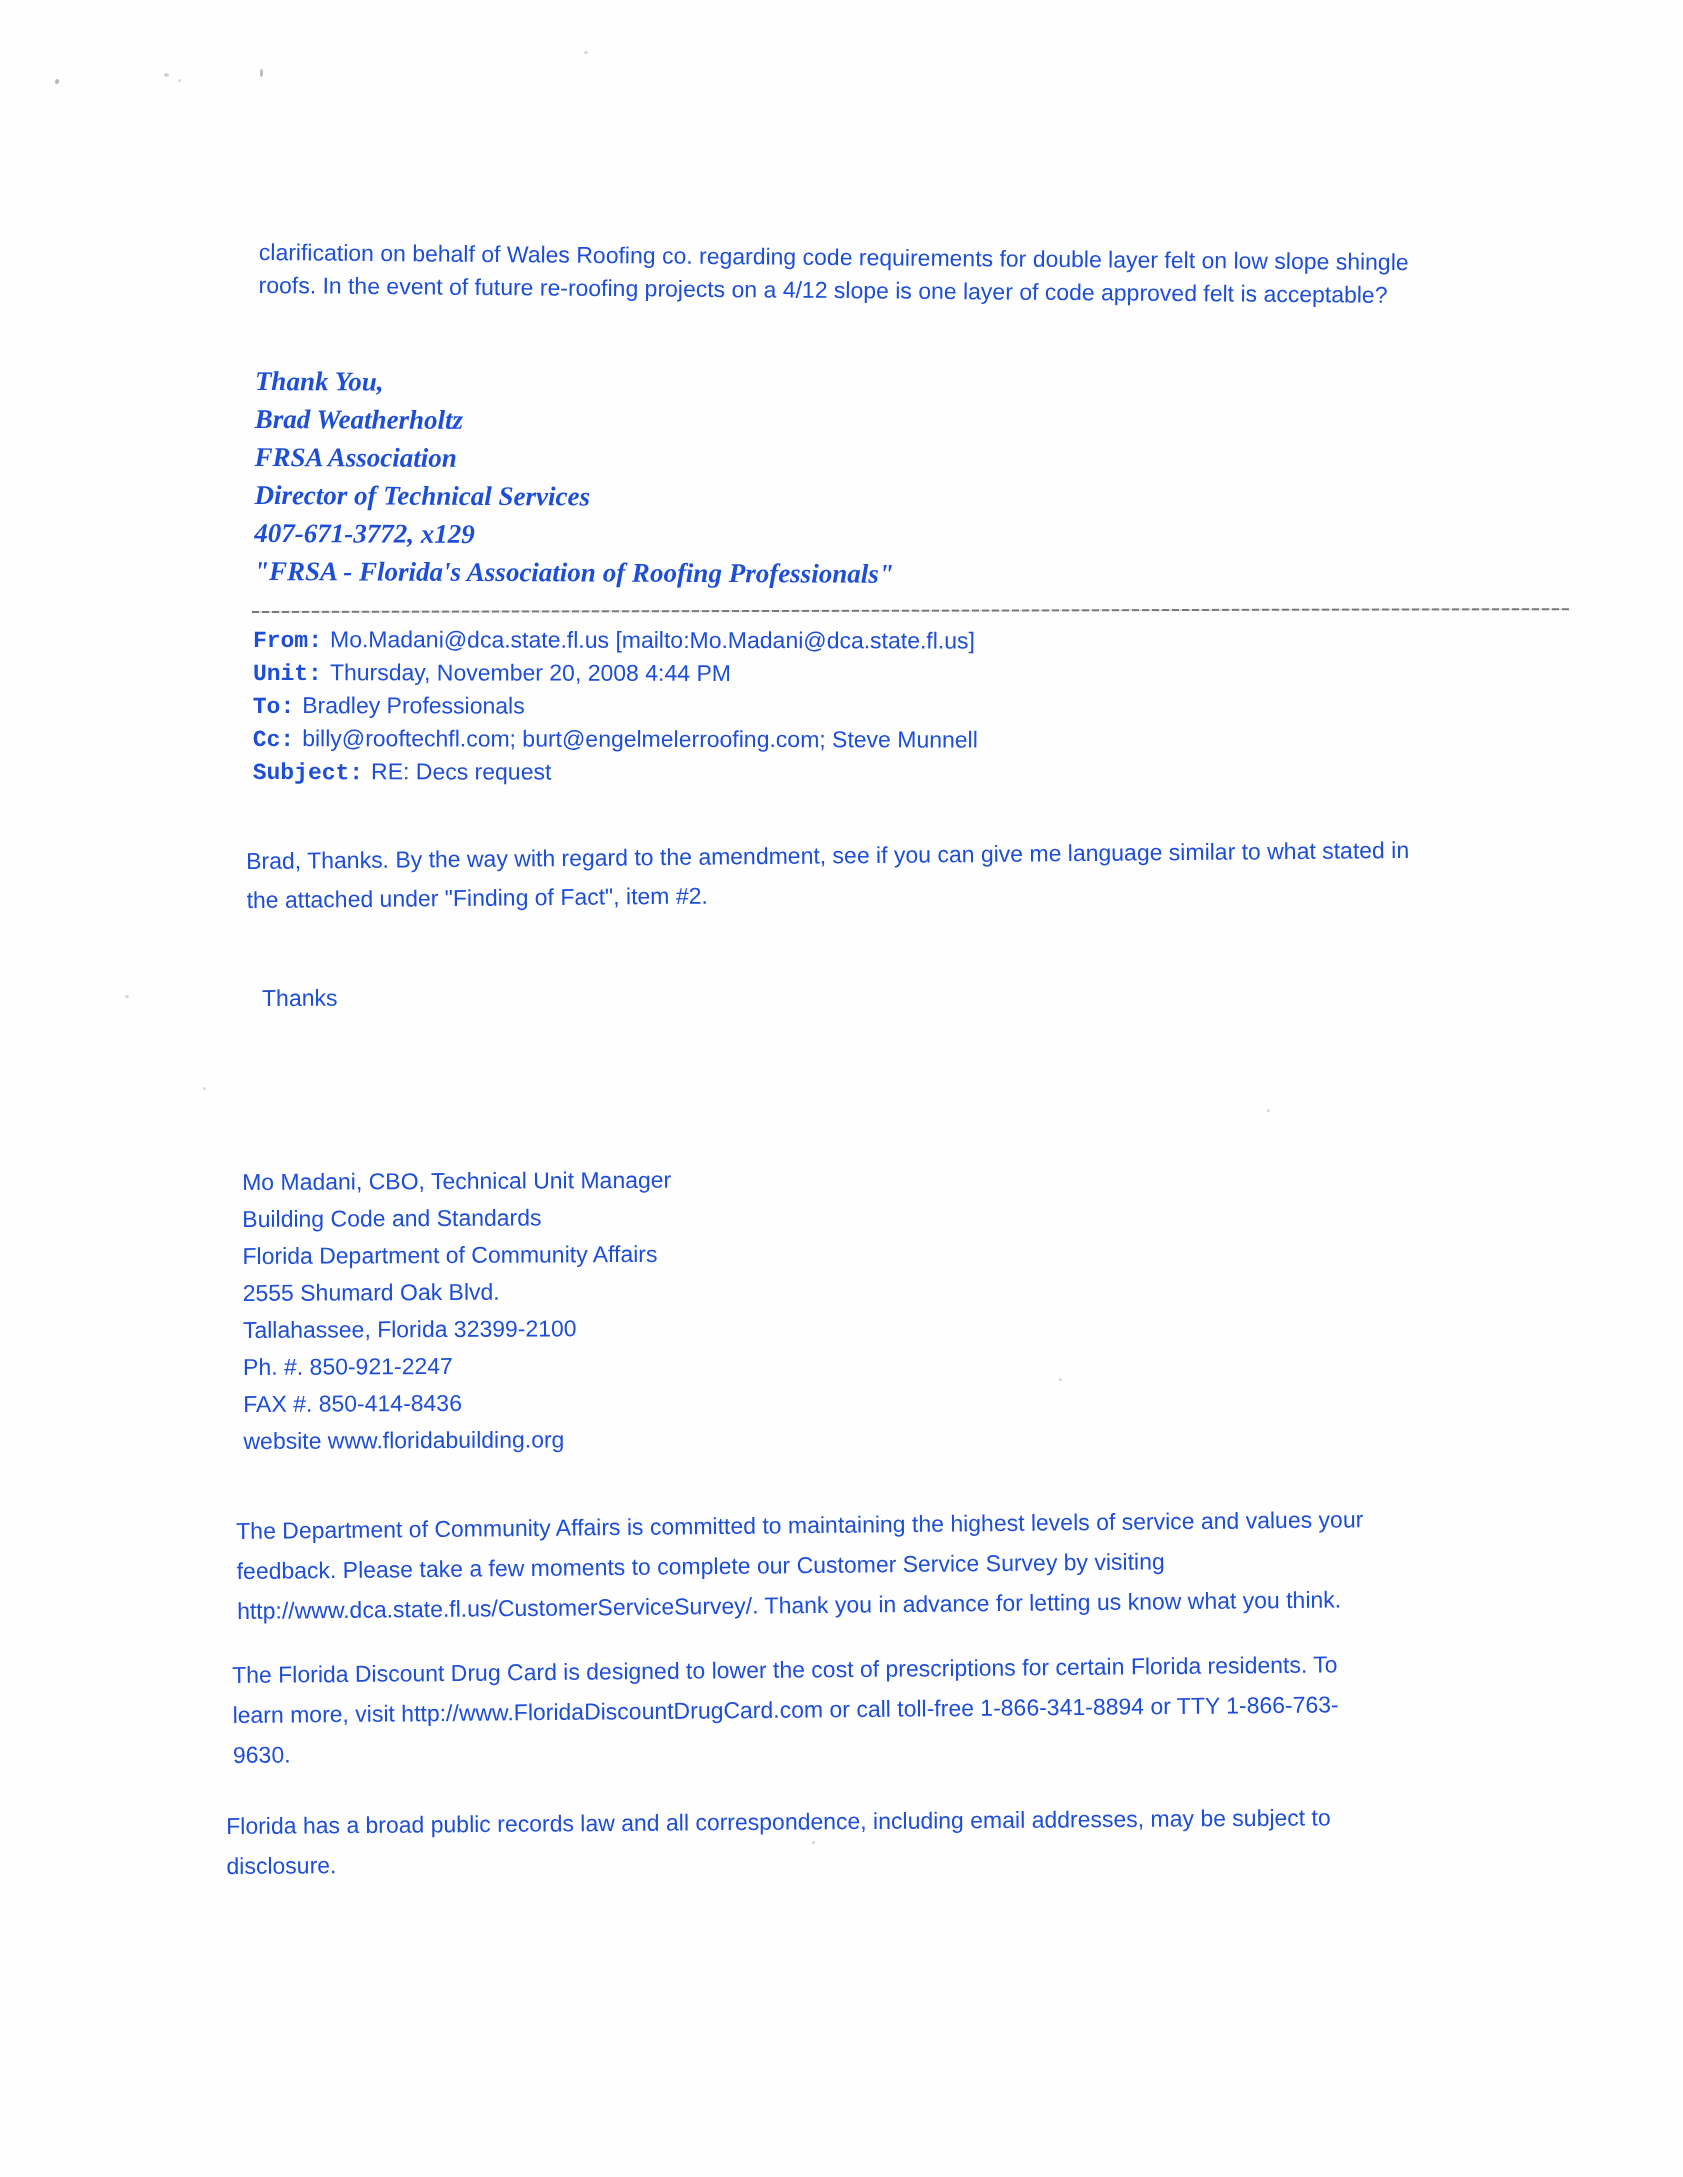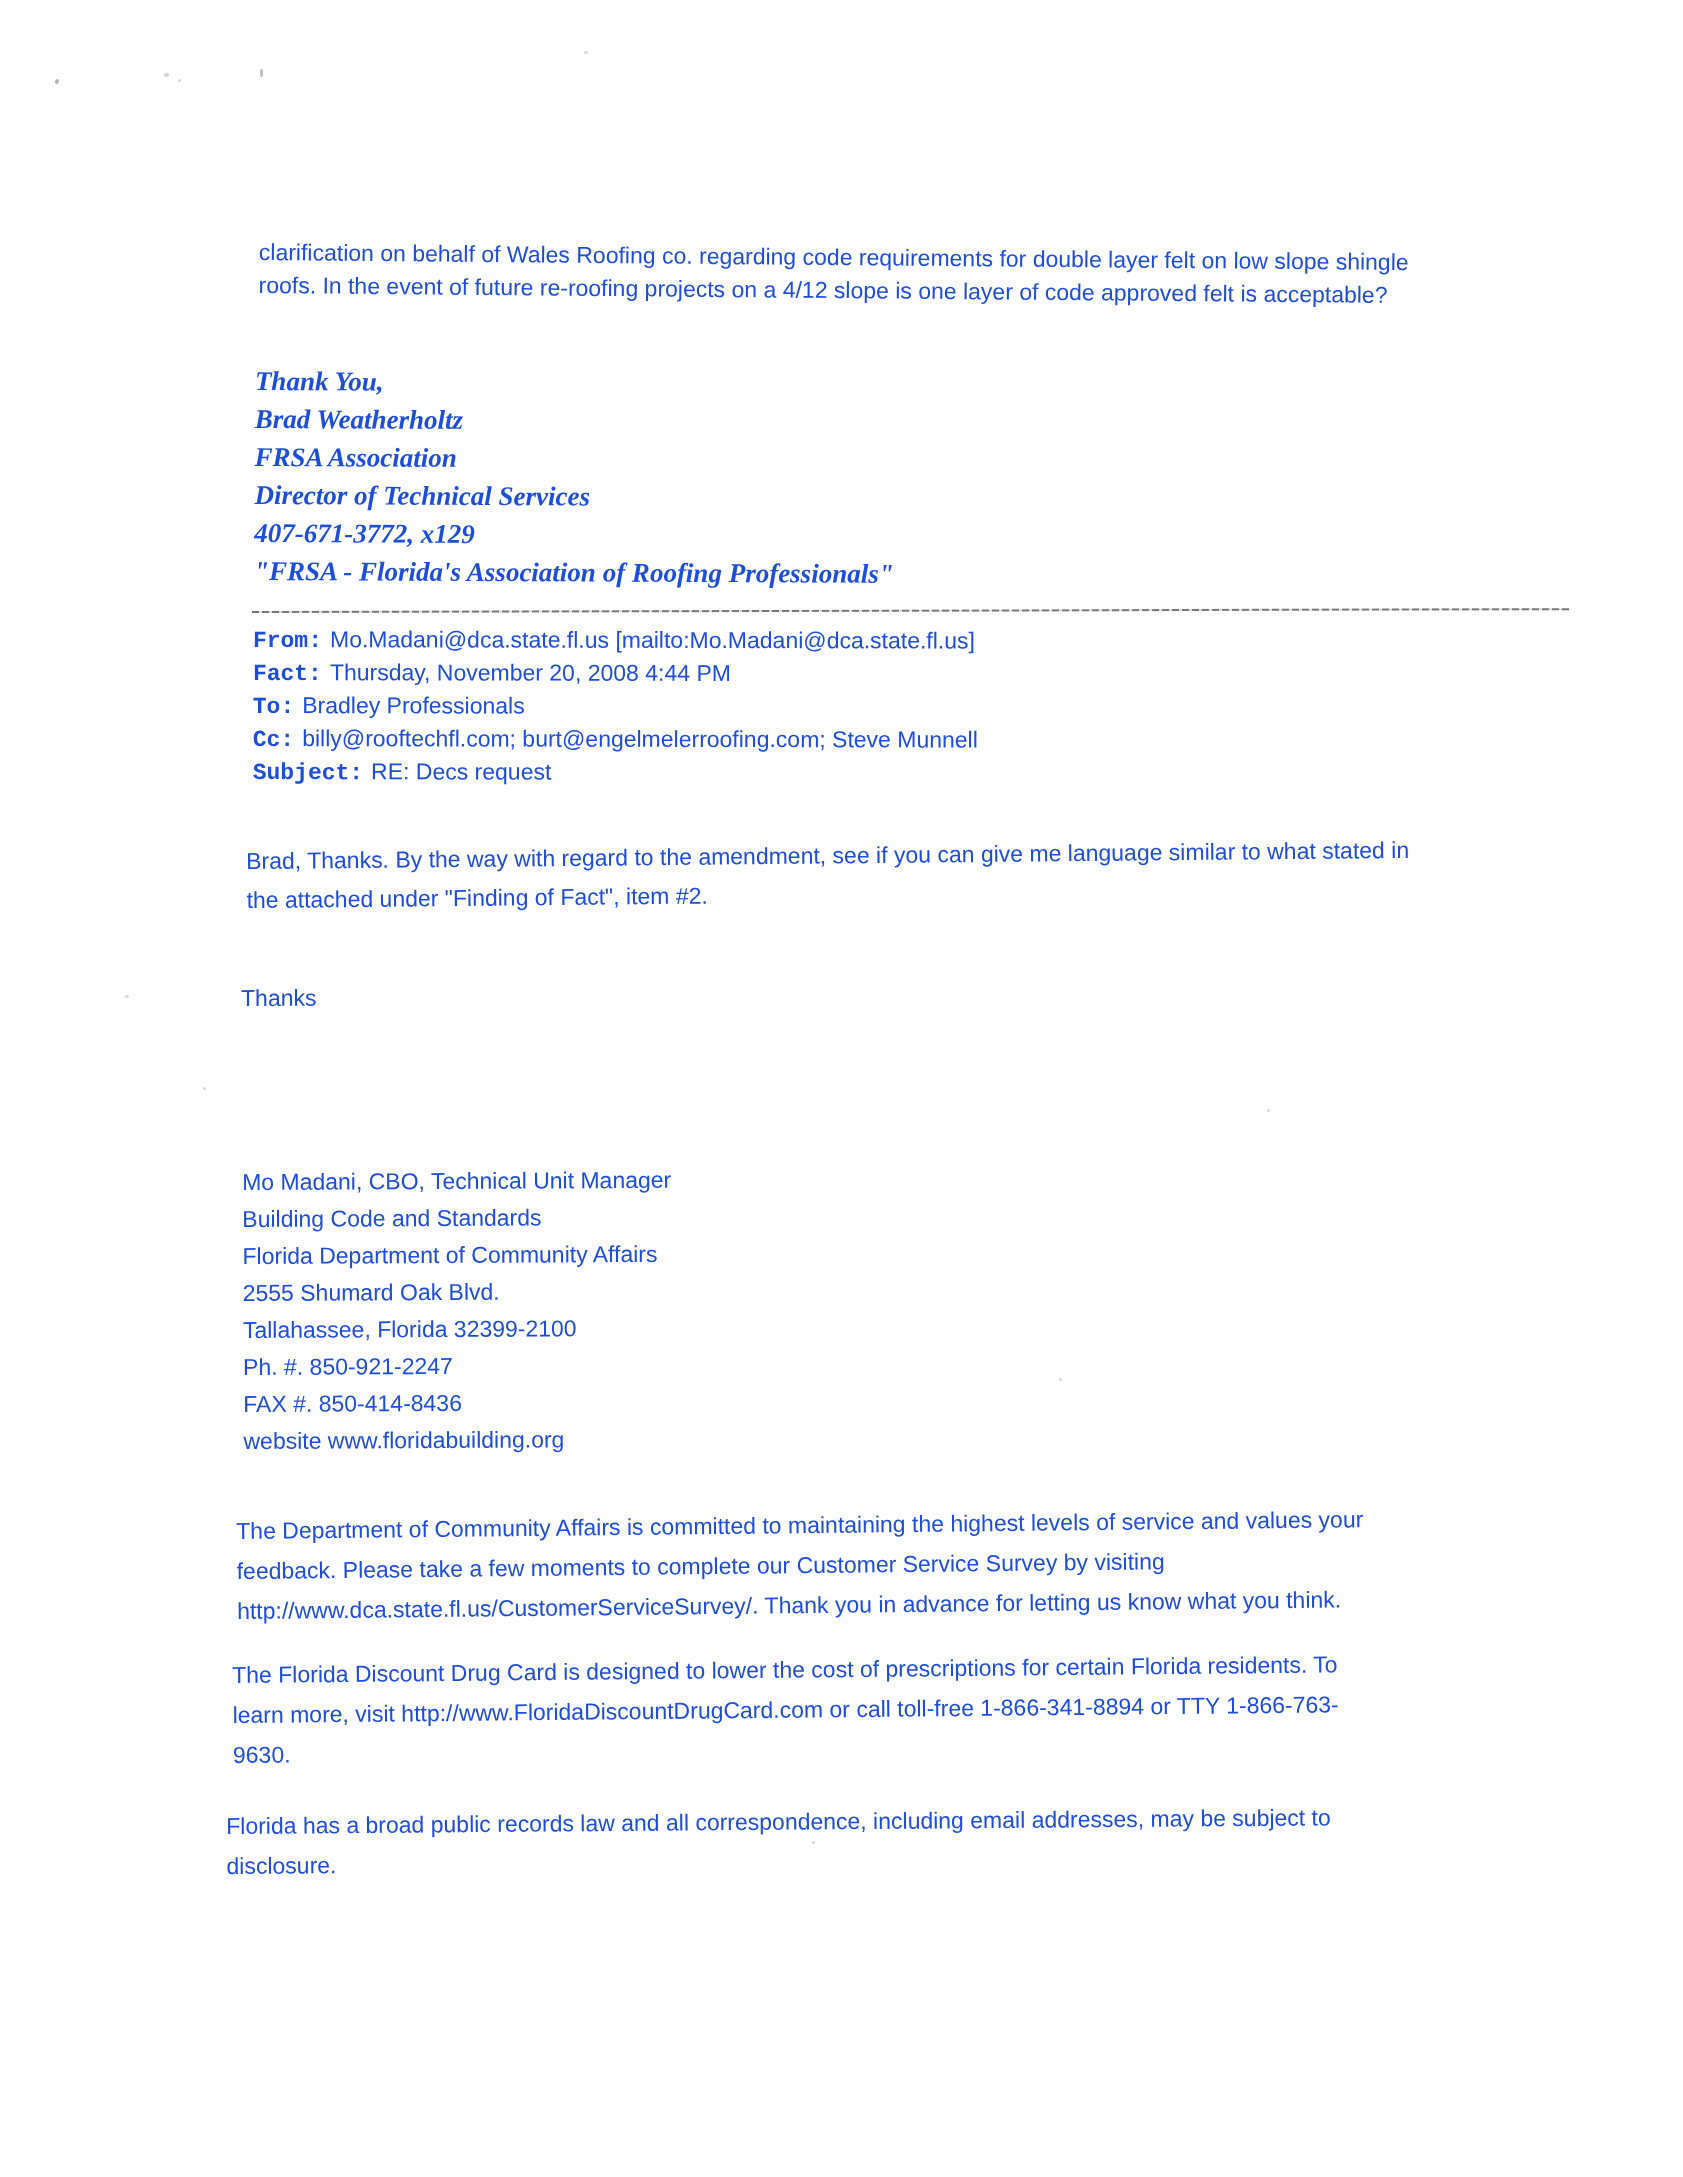--- a/index.html
+++ b/index.html
@@ -70,21 +70,21 @@
     left: 246px; top: 842px;
     width: 1198px;
     font-size: 23px;
     line-height: 39px;
     transform: rotate(-0.55deg);
     transform-origin: left top;
   }
 
   .thanks {
     position: absolute;
-    left: 241px; top: 985px;
+    left: 262px; top: 985px;
     font-size: 23px;
     transform: rotate(-0.2deg);
     transform-origin: left top;
   }
 
   .contact {
     position: absolute;
     left: 242px; top: 1164px;
     font-size: 23px;
     line-height: 37px;
@@ -147,21 +147,21 @@
     <div>"FRSA - Florida's Association of Roofing Professionals"</div>
   </div>
 
   <div class="separator"></div>
 
   <div class="header">
     <div class="hrow">
       <span class="hlabel">From:</span><span class="hvalue">Mo.Madani@dca.state.fl.us [mailto:Mo.Madani@dca.state.fl.us]</span>
     </div>
     <div class="hrow">
-      <span class="hlabel">Fact:</span><span class="hvalue">Thursday, November 20, 2008 4:44 PM</span>
+      <span class="hlabel">Unit:</span><span class="hvalue">Thursday, November 20, 2008 4:44 PM</span>
     </div>
     <div class="hrow">
       <span class="hlabel">To:</span><span class="hvalue">Bradley Professionals</span>
     </div>
     <div class="hrow">
       <span class="hlabel">Cc:</span><span class="hvalue">billy@rooftechfl.com; burt@engelmelerroofing.com; Steve Munnell</span>
     </div>
     <div class="hrow">
       <span class="hlabel">Subject:</span><span class="hvalue">RE: Decs request</span>
     </div>

